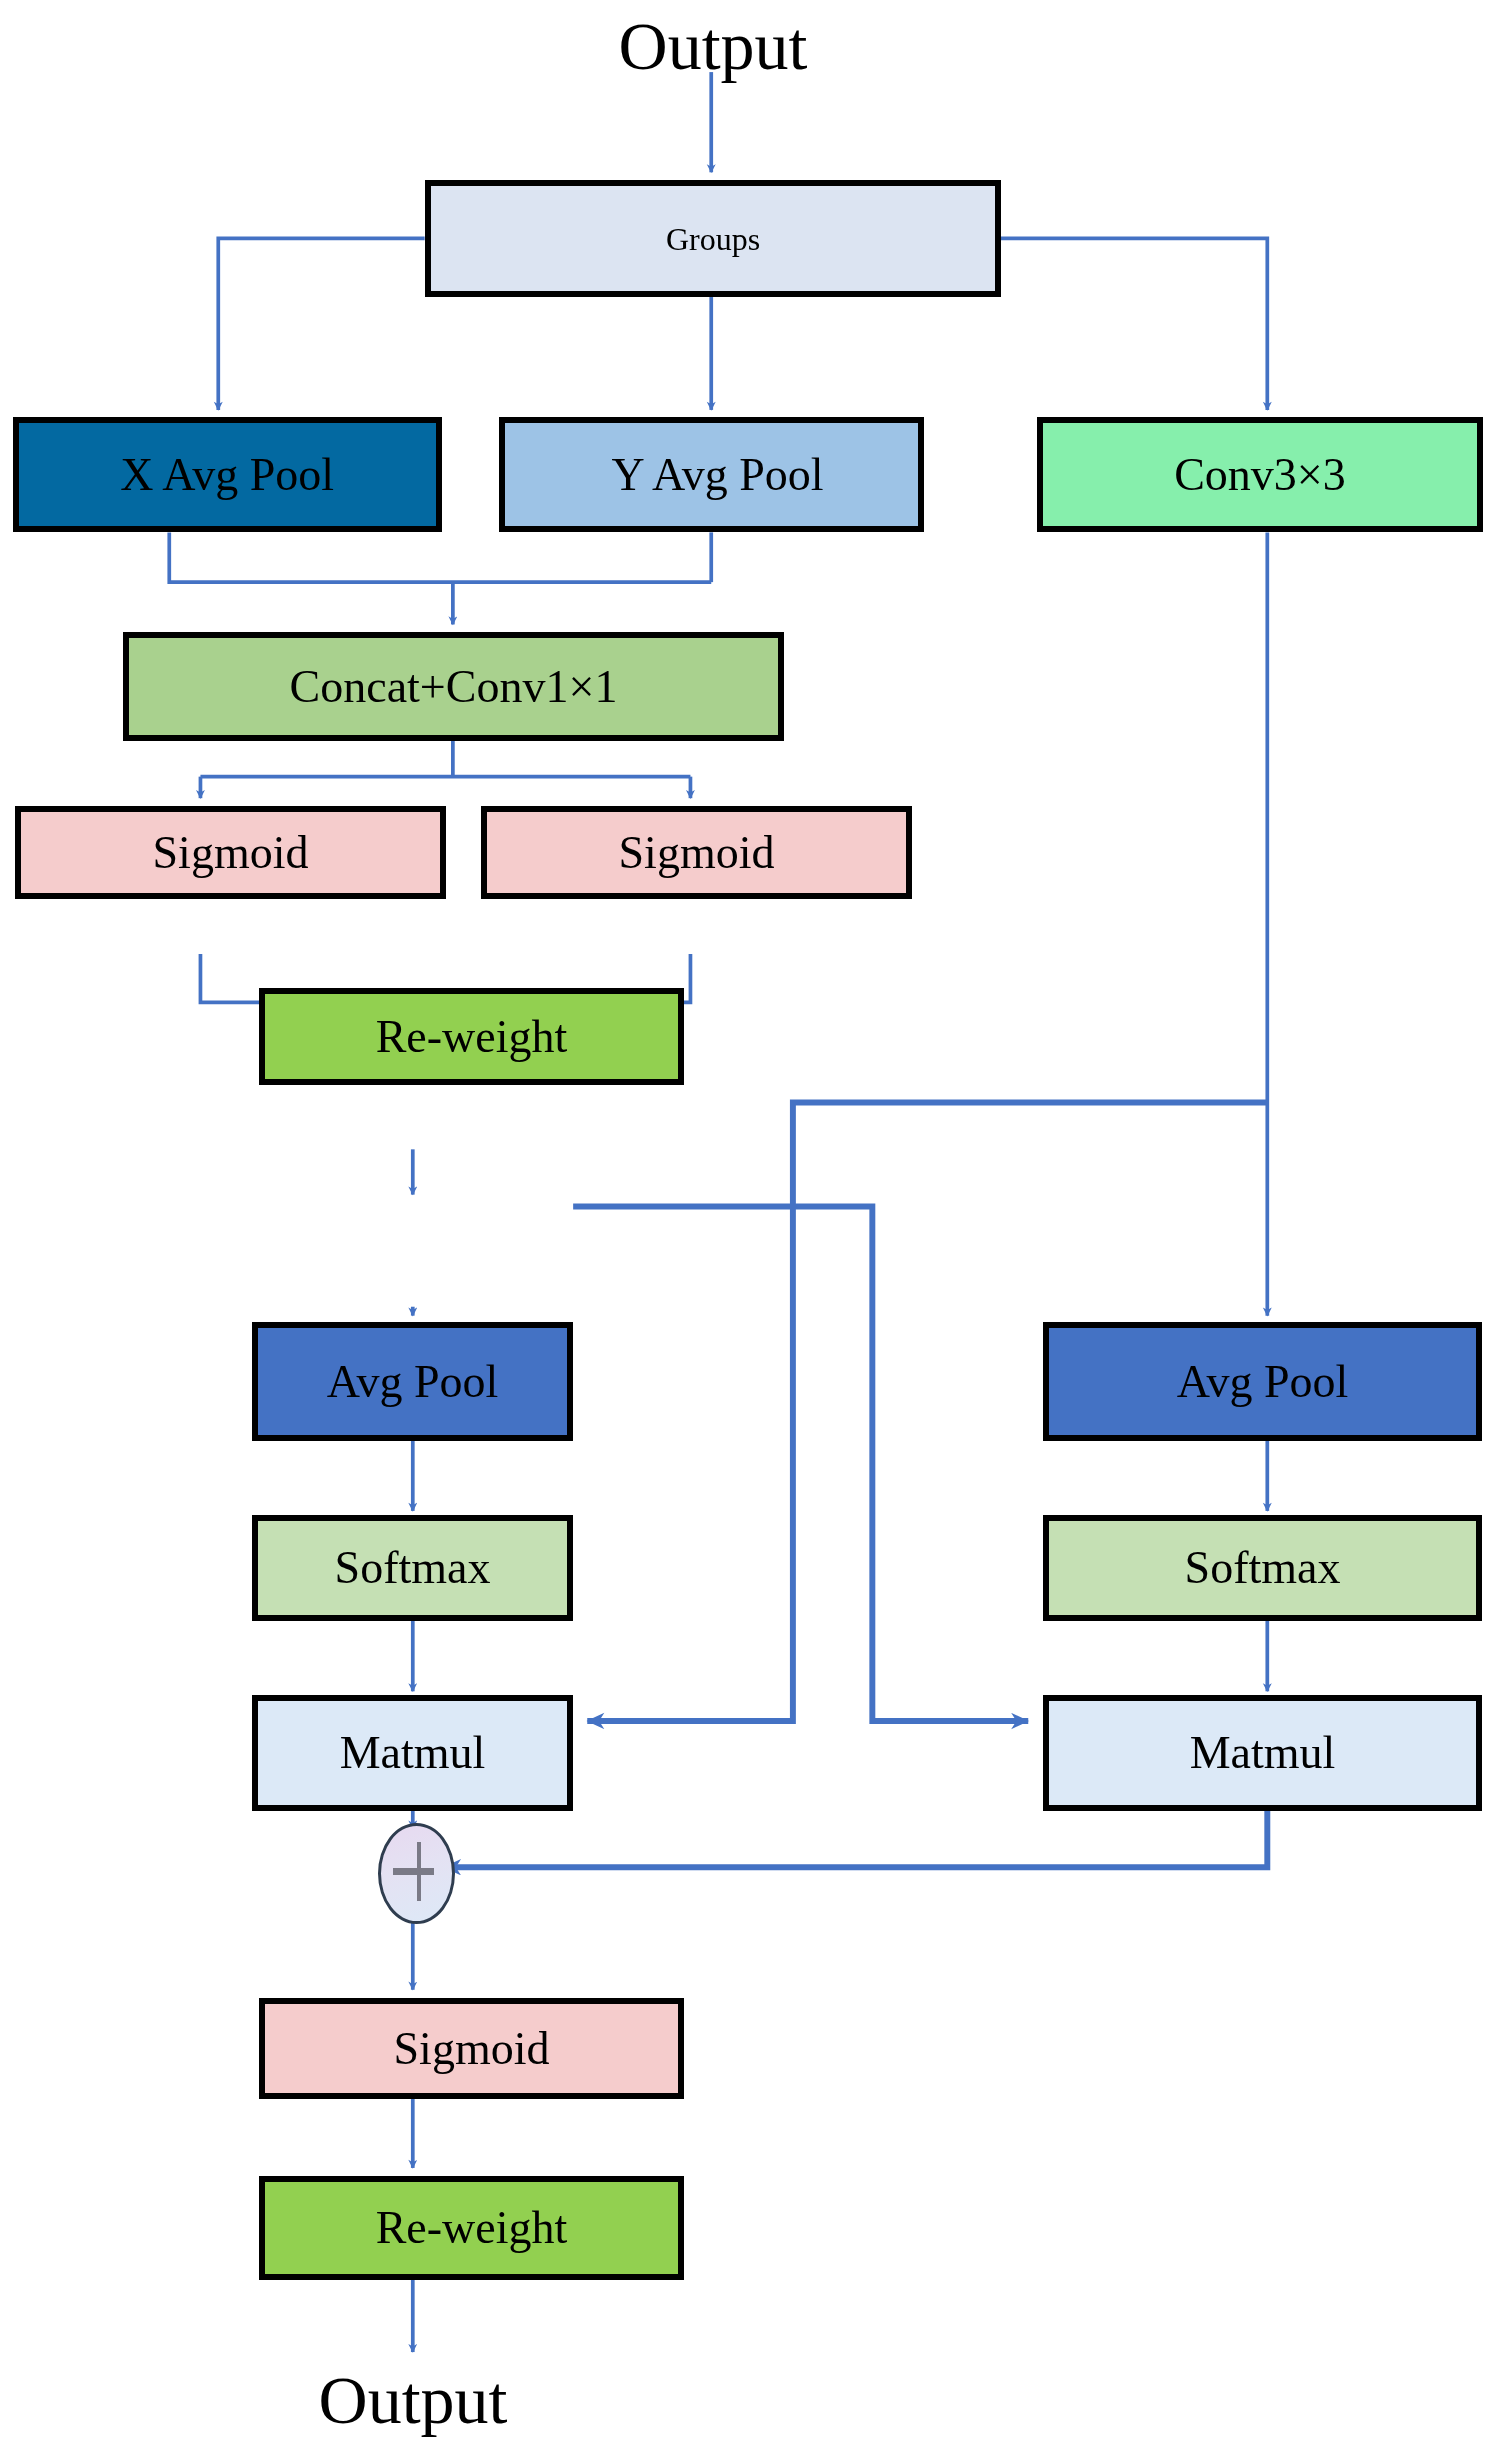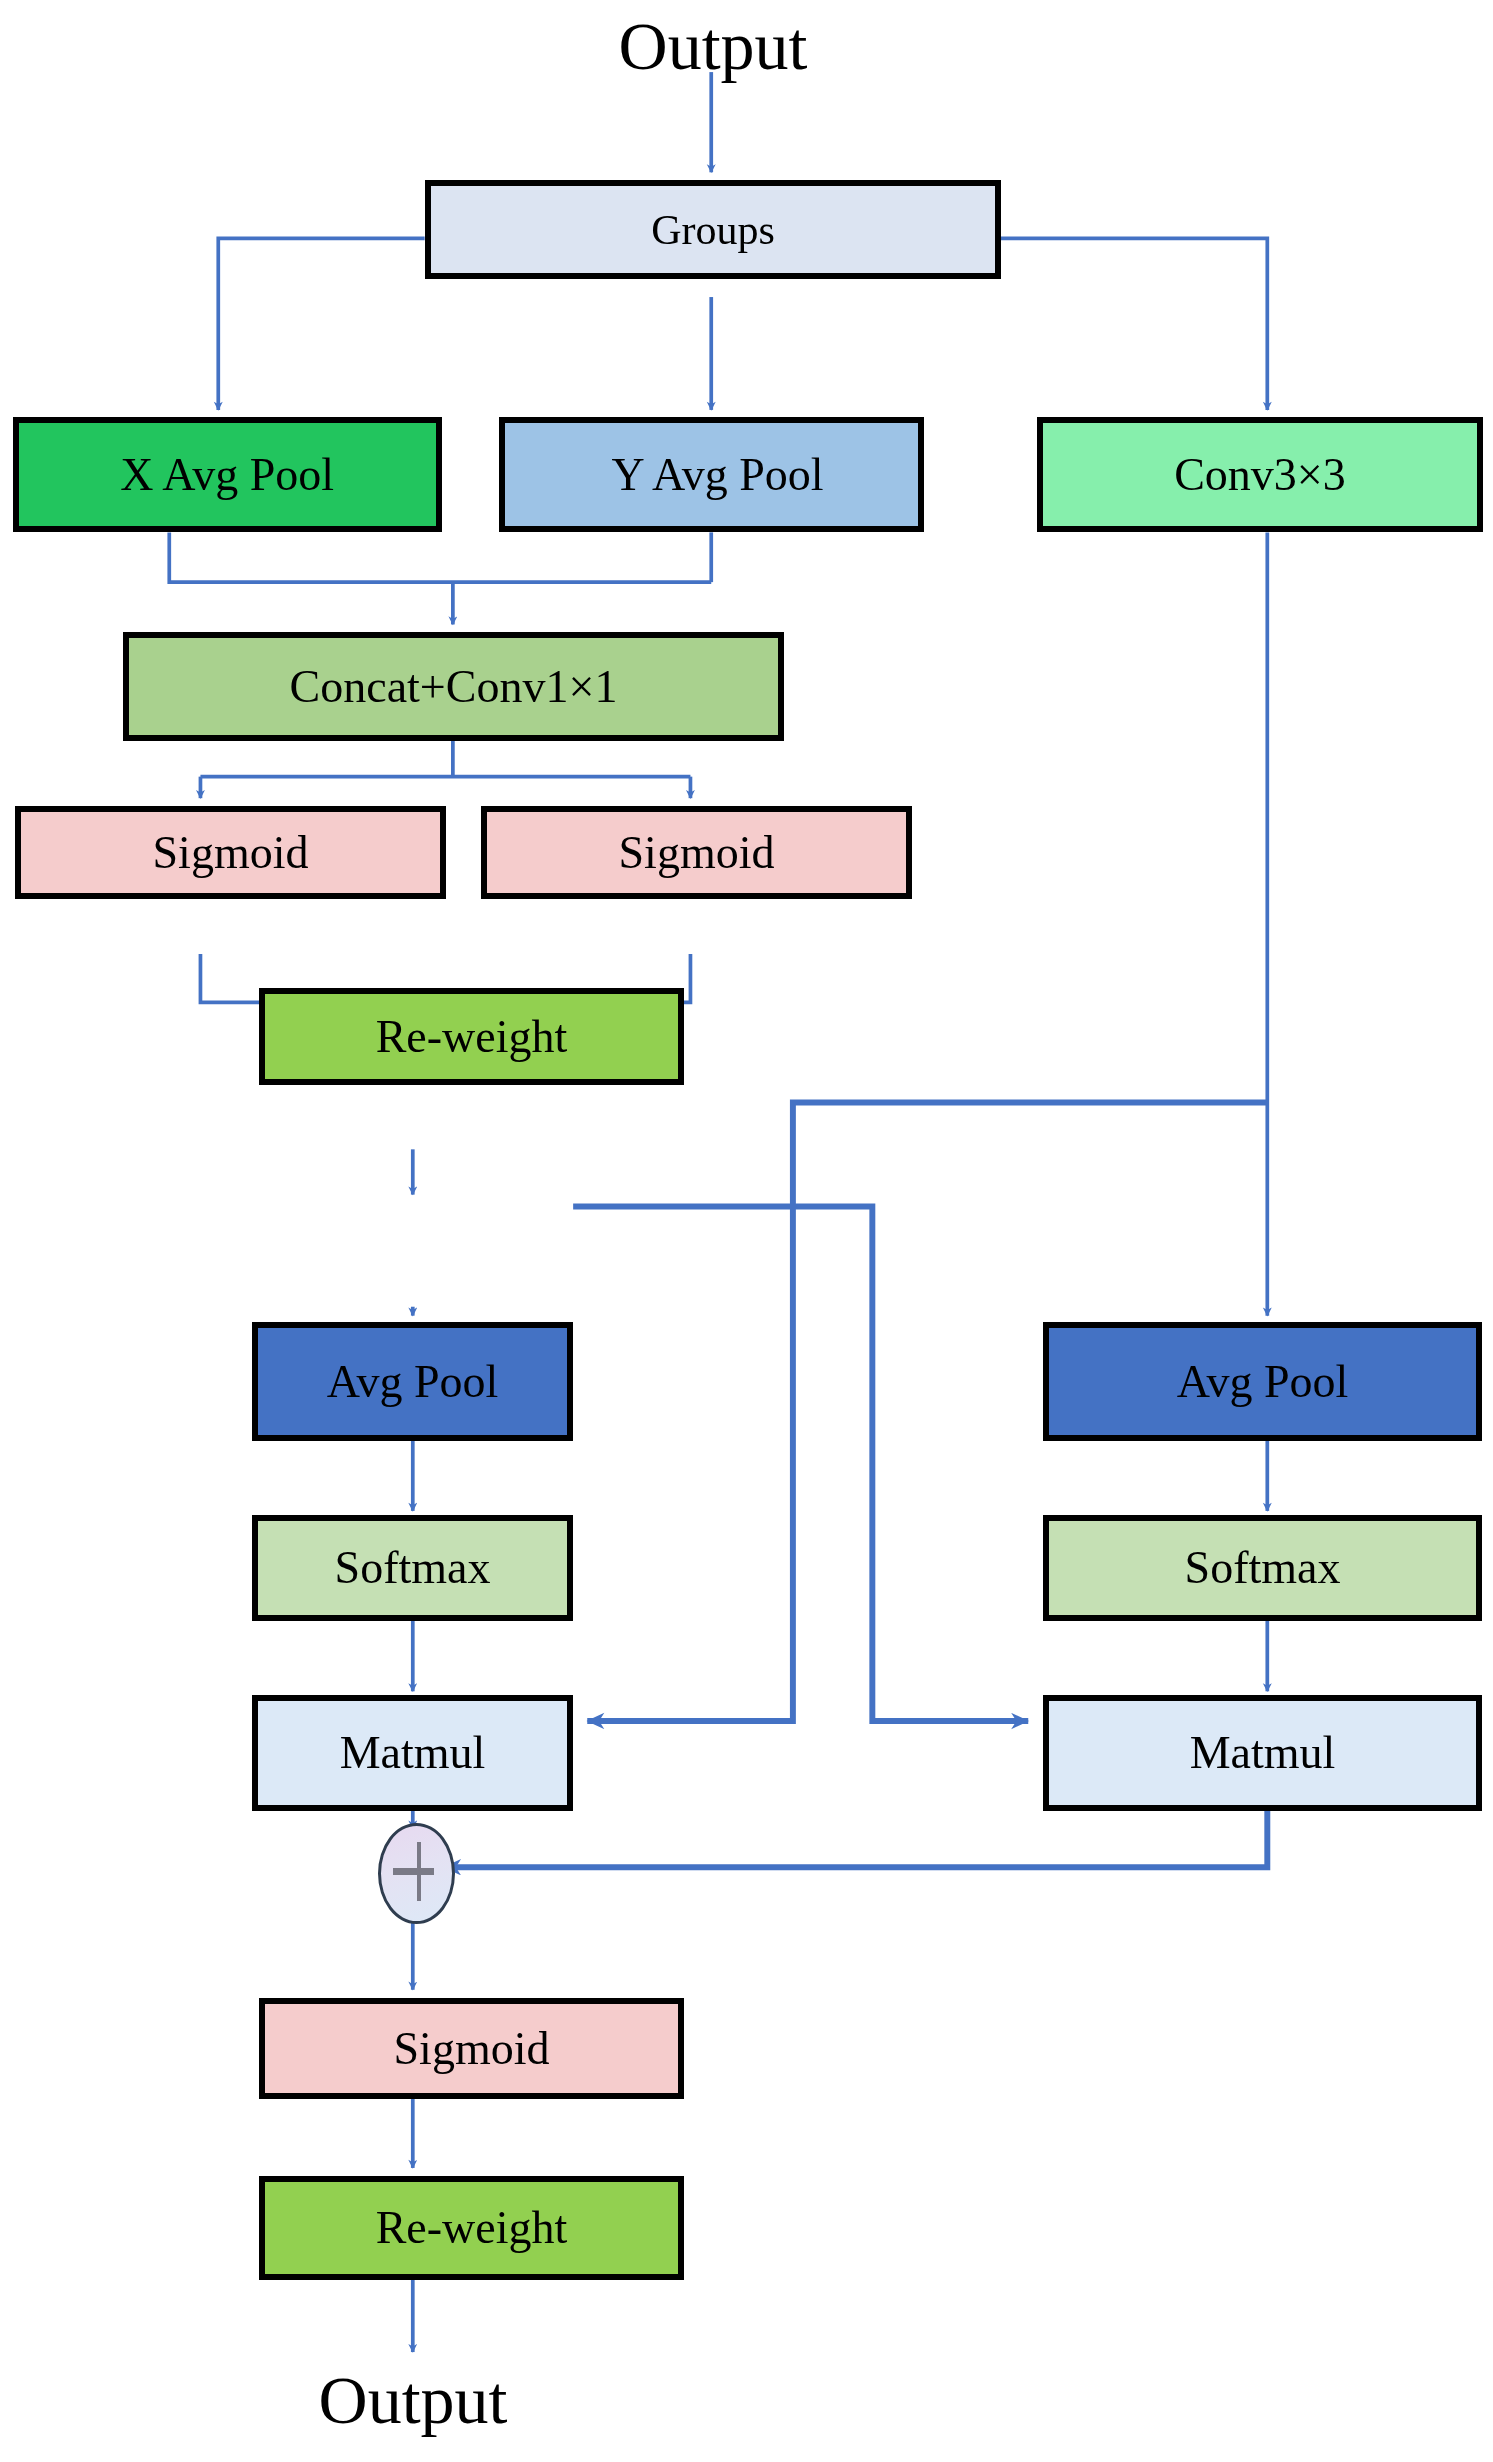--- a/index.html
+++ b/index.html
@@ -107,25 +107,25 @@
       <path d="M556,2826 L556,2920" marker-end="url(#ah)"></path>
 
       <path d="M556,3070 L556,3168" marker-end="url(#ah)"></path>
     </g>
   </svg>
 
   <div class="freetext" style="left:520px;top:7.4px;width:386px;font-size:68px;">Output</div>
 
   <div class="freetext" style="left:220px;top:2361px;width:386px;font-size:68px;">Output</div>
 
-  <div class="node" style="left:425px;top:180px;width:576px;height:99px;background:#dce4f2;font-size:42px;">
+  <div class="node" style="left:425px;top:180px;width:576px;height:117px;background:#dce4f2;font-size:32px;">
     <span>Groups</span>
   </div>
 
-  <div class="node" style="left:12.6px;top:417px;width:429px;height:115px;background:#22c55e;font-size:46px;">
+  <div class="node" style="left:12.6px;top:417px;width:429px;height:115px;background:#0369a1;font-size:46px;">
     <span>X Avg Pool</span>
   </div>
 
   <div class="node" style="left:499px;top:417px;width:425px;height:115px;background:#9dc3e6;font-size:46px;padding-left:12px;">
     <span>Y Avg Pool</span>
   </div>
 
   <div class="node" style="left:1037px;top:417px;width:446px;height:115px;background:#86efac;font-size:46px;">
     <span>Conv3×3</span>
   </div>

